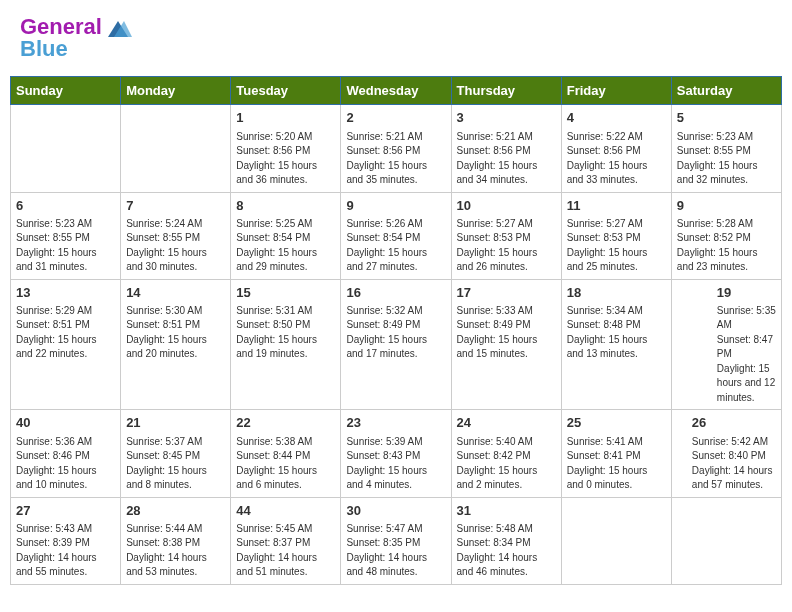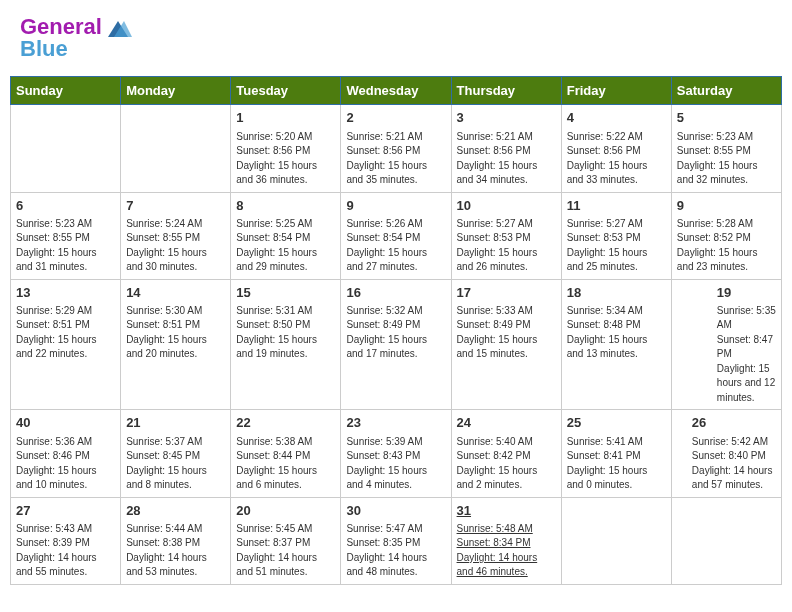--- a/index.html
+++ b/index.html
@@ -222,28 +222,28 @@
       <tr>
         <td style="min-height: 80px;">
           <span class="day-number">27</span>
           <div class="day-detail">Sunrise: 5:43 AM<br>Sunset: 8:39 PM<br>Daylight: 14 hours and 55 minutes.</div>
         </td>
         <td style="min-height: 80px;">
           <span class="day-number">28</span>
           <div class="day-detail">Sunrise: 5:44 AM<br>Sunset: 8:38 PM<br>Daylight: 14 hours and 53 minutes.</div>
         </td>
         <td style="min-height: 80px;">
-          <span class="day-number">20</span>
+          <span class="day-number">44</span>
           <div class="day-detail">Sunrise: 5:45 AM<br>Sunset: 8:37 PM<br>Daylight: 14 hours and 51 minutes.</div>
         </td>
         <td style="min-height: 80px;">
           <span class="day-number">30</span>
           <div class="day-detail">Sunrise: 5:47 AM<br>Sunset: 8:35 PM<br>Daylight: 14 hours and 48 minutes.</div>
         </td>
-        <td style="min-height: 80px; text-decoration: underline;">
+        <td style="min-height: 80px;">
           <span class="day-number">31</span>
           <div class="day-detail">Sunrise: 5:48 AM<br>Sunset: 8:34 PM<br>Daylight: 14 hours and 46 minutes.</div>
         </td>
         <td style="min-height: 80px;"></td>
         <td style="min-height: 80px;"></td>
       </tr>
     </tbody>
 </table>
 
 </body></html>

